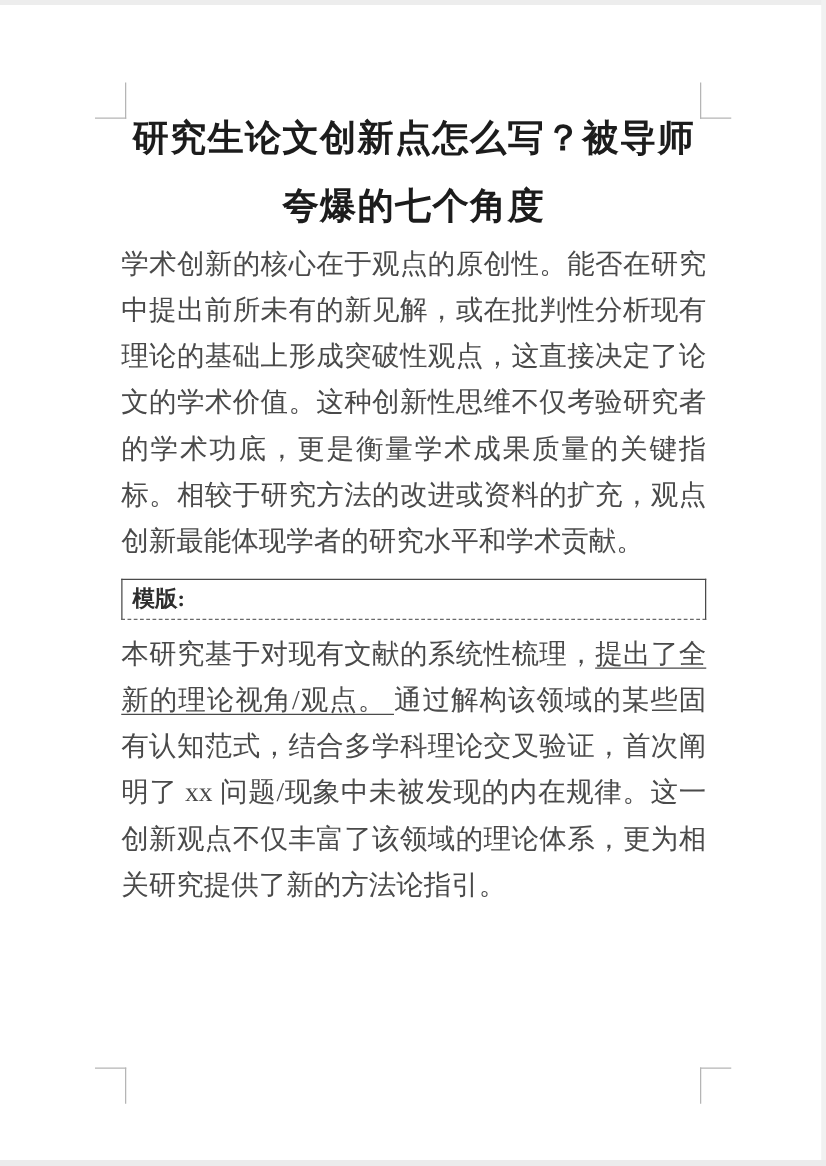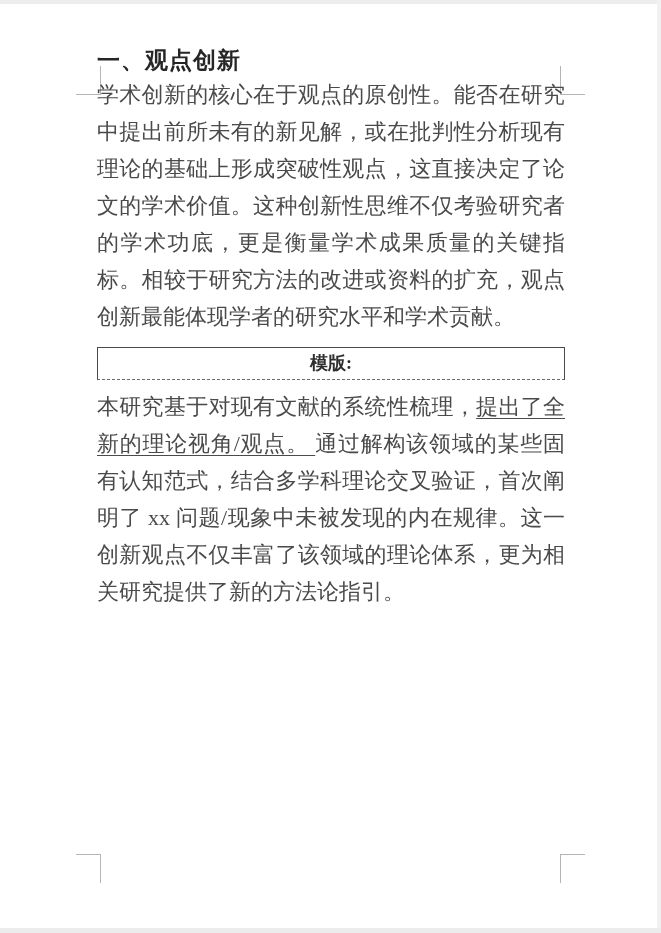--- a/index.html
+++ b/index.html
@@ -58,21 +58,20 @@
     text-align: justify;
   }
   .par-intro { margin-top: 0; }
   .template-box {
     margin-top: 12px;
     border-top: 1px solid #4a4a4a;
     border-left: 1px solid #4a4a4a;
     border-right: 1px solid #4a4a4a;
     border-bottom: 1px dashed #6a6a6a;
     padding: 3px 8px 4px 8px;
-    text-align: center;
   }
   .template-label {
     font-size: 18px;
     line-height: 24px;
     font-weight: bold;
     color: #2e2e2e;
   }
   .par-template { margin-top: 8px; }
   .u {
     text-decoration: underline;
@@ -89,22 +88,25 @@
   <div class="edge-right"></div>
   <div class="edge-bottom"></div>
 
   <div class="crop crop-tl"></div>
   <div class="crop crop-tr"></div>
   <div class="crop crop-bl"></div>
   <div class="crop crop-br"></div>
 
   <div class="content">
 
+    <h1 class="doc-title">
+      <span>研究生论文创新点怎么写？被导师</span><br>
+      <span>夸爆的七个角度</span>
+    </h1>
 
-    <h2 class="section-heading">一、观点创新</h2>
 
     <p class="body-par par-intro">学术创新的核心在于观点的原创性。能否在研究中提出前所未有的新见解，或在批判性分析现有理论的基础上形成突破性观点，这直接决定了论文的学术价值。这种创新性思维不仅考验研究者的学术功底，更是衡量学术成果质量的关键指标。相较于研究方法的改进或资料的扩充，观点创新最能体现学者的研究水平和学术贡献。</p>
 
     <div class="template-box">
       <span class="template-label">模版:</span>
     </div>
 
     <p class="body-par par-template"><span>本研究基于对现有文献的系统性梳理，</span><span class="u">提出了全新的理论视角/观点。 </span><span>通过解构该领域的某些固有认知范式，结合多学科理论交叉验证，首次阐明了 xx 问题/现象中未被发现的内在规律。这一创新观点不仅丰富了该领域的理论体系，更为相关研究提供了新的方法论指引。</span></p>
 
   </div>

